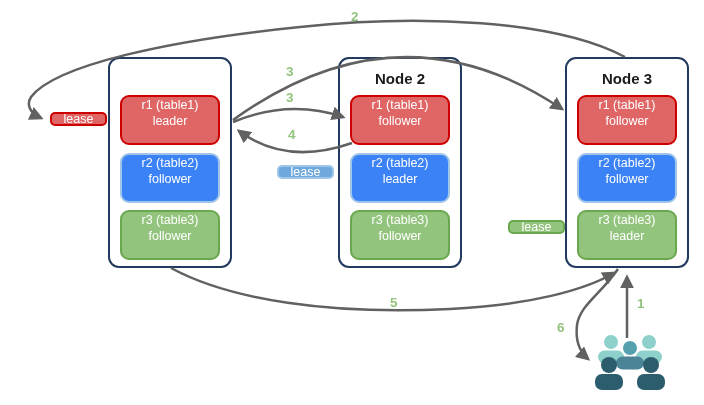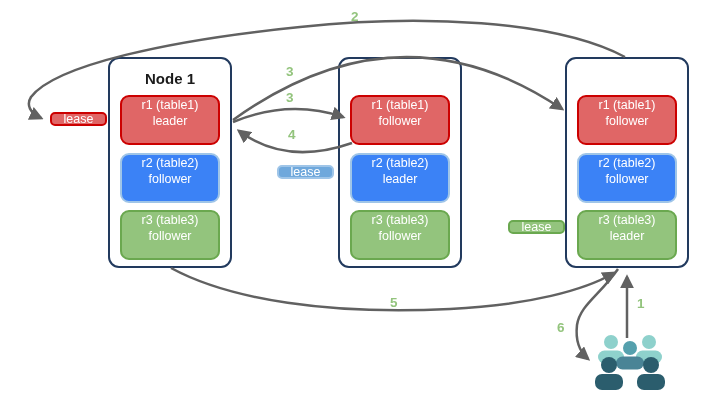--- a/index.html
+++ b/index.html
@@ -64,51 +64,52 @@
   .users{
     position:absolute;left:594px;top:331px;width:78px;height:62px;z-index:2;
   }
 </style>
 </head>
 <body>
 
 <div class="stage">
 
   <div class="node node-1">
-    <div class="node-title">Node 1</div>
     <div class="replica red">
       <span>r1 (table1)</span>
       <span>leader</span>
     </div>
     <div class="replica blue">
       <span>r2 (table2)</span>
       <span>follower</span>
     </div>
     <div class="replica green">
       <span>r3 (table3)</span>
       <span>follower</span>
     </div>
   </div>
 
   <div class="node node-2">
+    <div class="node-title">Node 2</div>
     <div class="replica red">
       <span>r1 (table1)</span>
       <span>follower</span>
     </div>
     <div class="replica blue">
       <span>r2 (table2)</span>
       <span>leader</span>
     </div>
     <div class="replica green">
       <span>r3 (table3)</span>
       <span>follower</span>
     </div>
   </div>
 
   <div class="node node-3">
+    <div class="node-title">Node 3</div>
     <div class="replica red">
       <span>r1 (table1)</span>
       <span>follower</span>
     </div>
     <div class="replica blue">
       <span>r2 (table2)</span>
       <span>follower</span>
     </div>
     <div class="replica green">
       <span>r3 (table3)</span>

